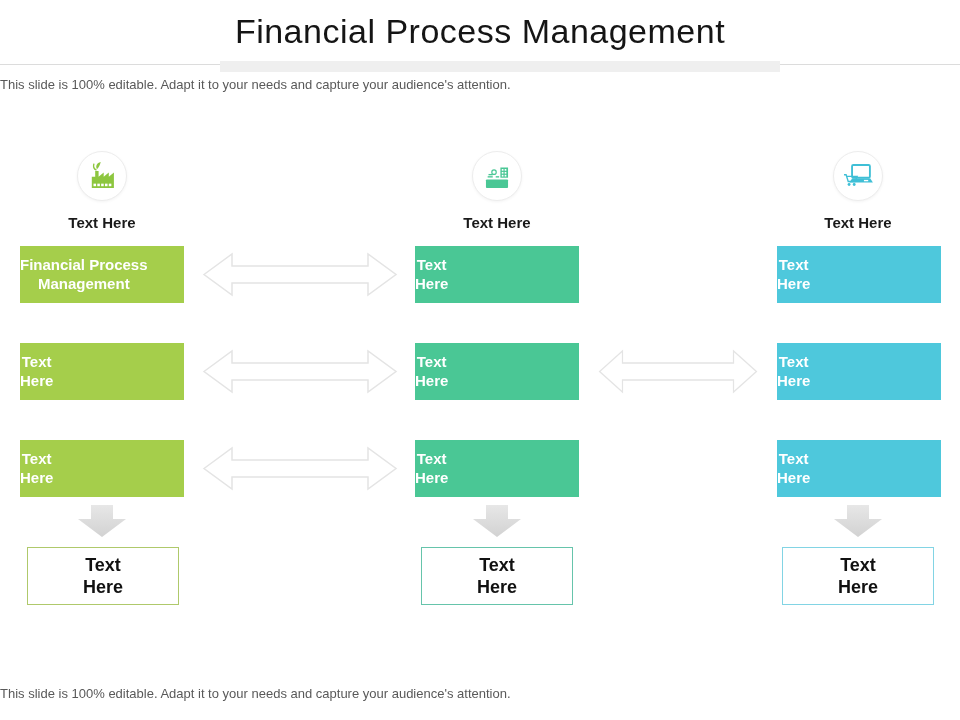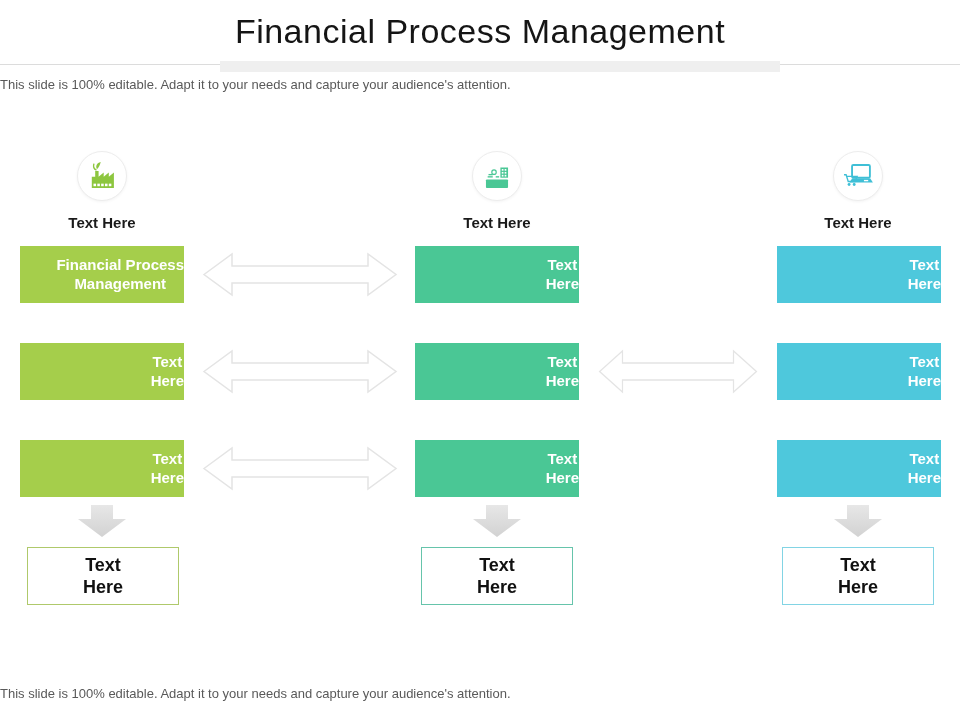--- a/index.html
+++ b/index.html
@@ -52,21 +52,21 @@
     font-size: 15px; font-weight: 700; color: #1a1a1a;
   }
   .icon-label.col1 { left: 2px; }
   .icon-label.col2 { left: 397px; }
   .icon-label.col3 { left: 758px; }
 
   
   .box {
     position: absolute;
     width: 164px; height: 57px;
-    display: flex; align-items: center; justify-content: flex-end;
+    display: flex; align-items: center; justify-content: flex-start;
     text-align: center;
     color: #ffffff; font-size: 15px; font-weight: 700; line-height: 1.25;
   }
   .box .box-label { white-space: pre-line; }
   .box.col1 { left: 20px;  background: var(--green); }
   .box.col2 { left: 415px; background: var(--teal); }
   .box.col3 { left: 777px; background: var(--blue); }
   .row1 { top: 246px; }
   .row2 { top: 343px; }
   .row3 { top: 440px; }

